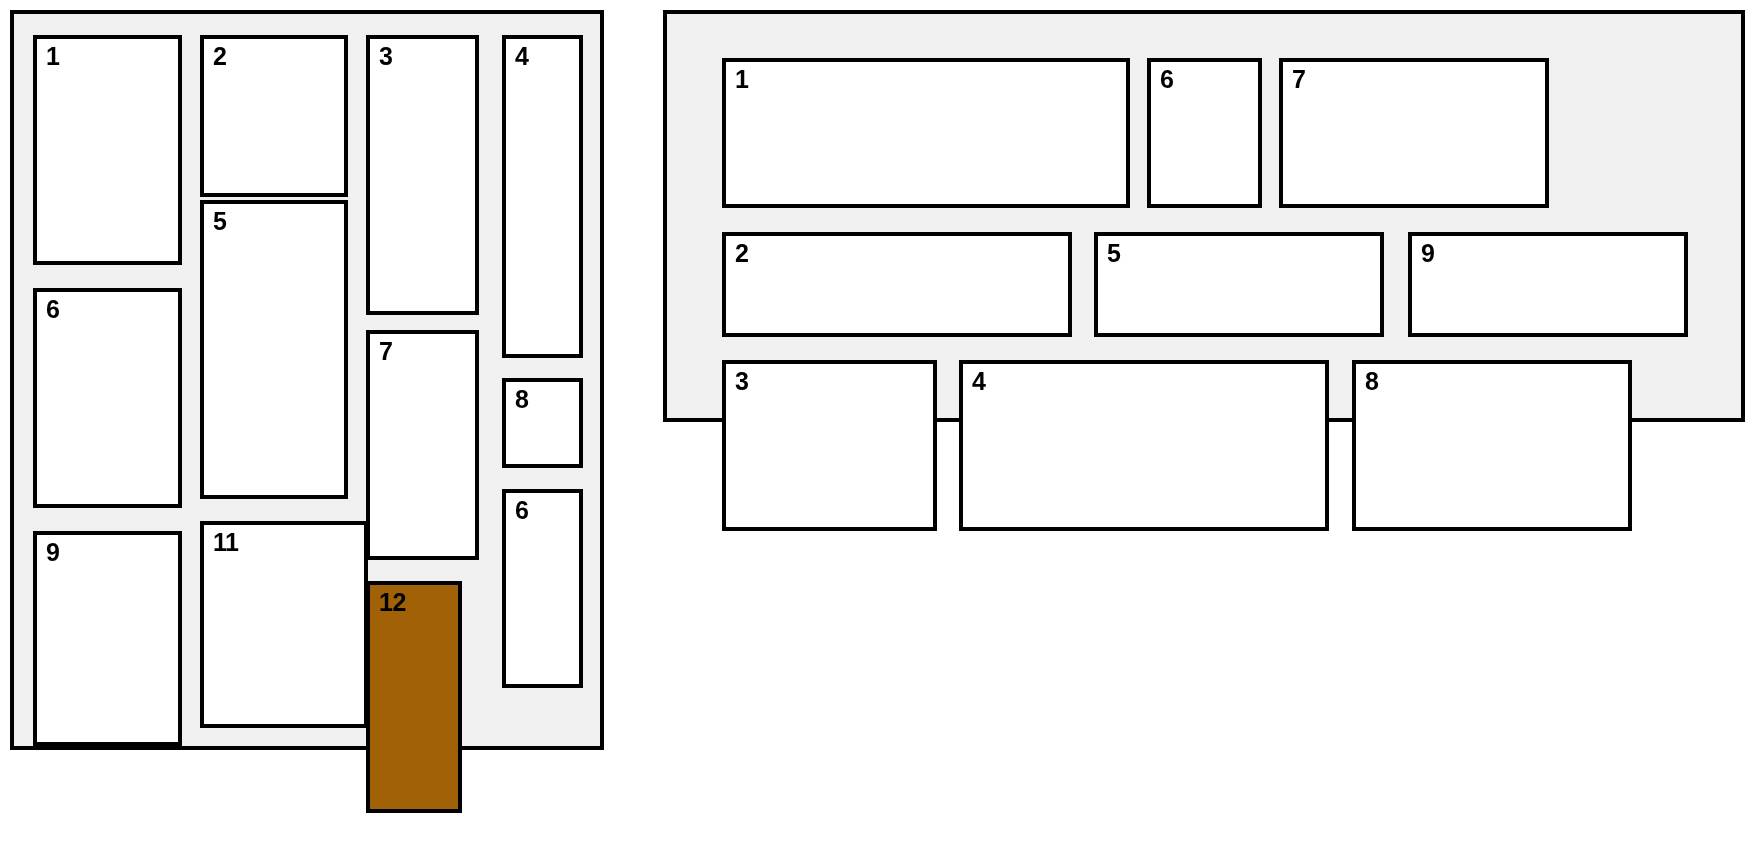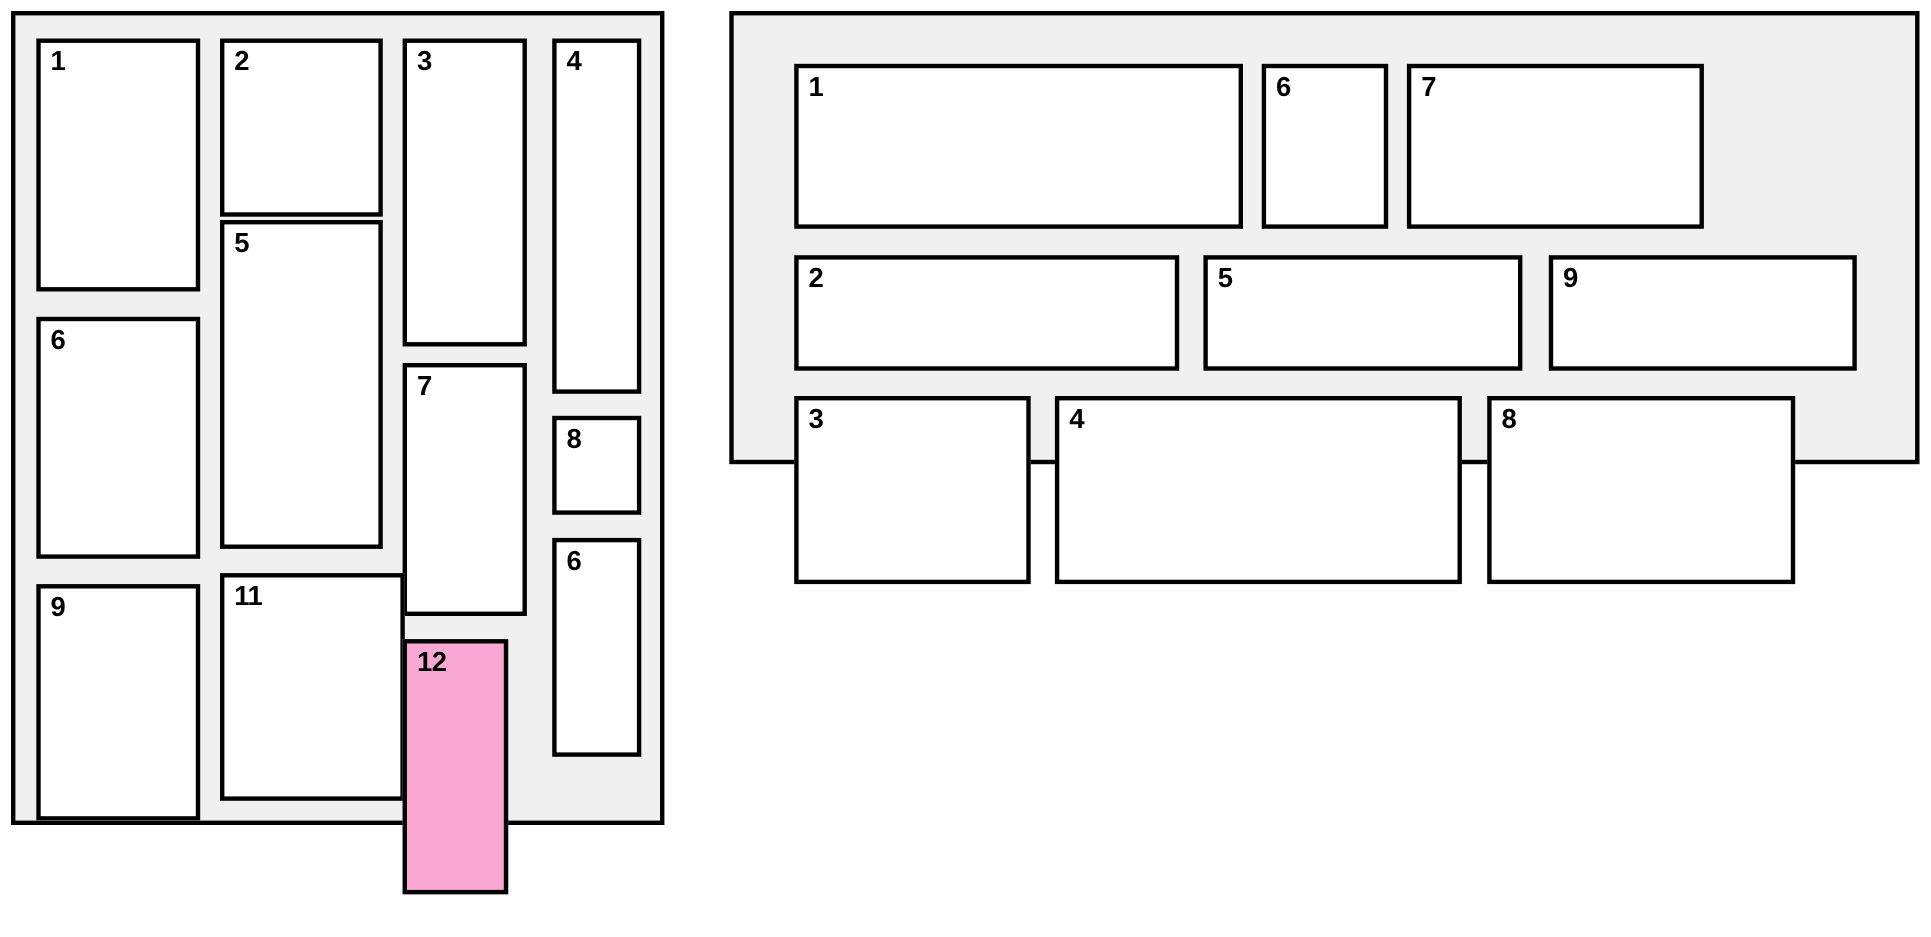--- a/index.html
+++ b/index.html
@@ -69,21 +69,21 @@
     </div>
     <div class="cell" style="left: 19px; top: 517px; width: 149px; height: 215px; background: rgb(255, 255, 255); border-color: rgb(0, 0, 0);">
       <span class="cell-label">9</span>
     </div>
     <div class="cell" style="left: 488px; top: 475px; width: 81px; height: 199px; background: rgb(255, 255, 255); border-color: rgb(0, 0, 0);">
       <span class="cell-label">6</span>
     </div>
     <div class="cell" style="left: 186px; top: 507px; width: 168px; height: 207px; background: rgb(255, 255, 255); border-color: rgb(0, 0, 0);">
       <span class="cell-label">11</span>
     </div>
-    <div class="cell" style="left: 352px; top: 567px; width: 96px; height: 232px; background: #f9a8d4; border-color: rgb(0, 0, 0);">
+    <div class="cell" style="left: 352px; top: 567px; width: 96px; height: 232px; background: #a16207; border-color: rgb(0, 0, 0);">
       <span class="cell-label">12</span>
     </div>
   </div>
 <div class="panel" style="left: 663px; top: 10px; width: 1082px; height: 412px; background: rgb(240, 240, 240); border-color: rgb(0, 0, 0);">
     <div class="cell" style="left: 55px; top: 44px; width: 408px; height: 150px; background: rgb(255, 255, 255); border-color: rgb(0, 0, 0);">
       <span class="cell-label">1</span>
     </div>
     <div class="cell" style="left: 480px; top: 44px; width: 115px; height: 150px; background: rgb(255, 255, 255); border-color: rgb(0, 0, 0);">
       <span class="cell-label">6</span>
     </div>

